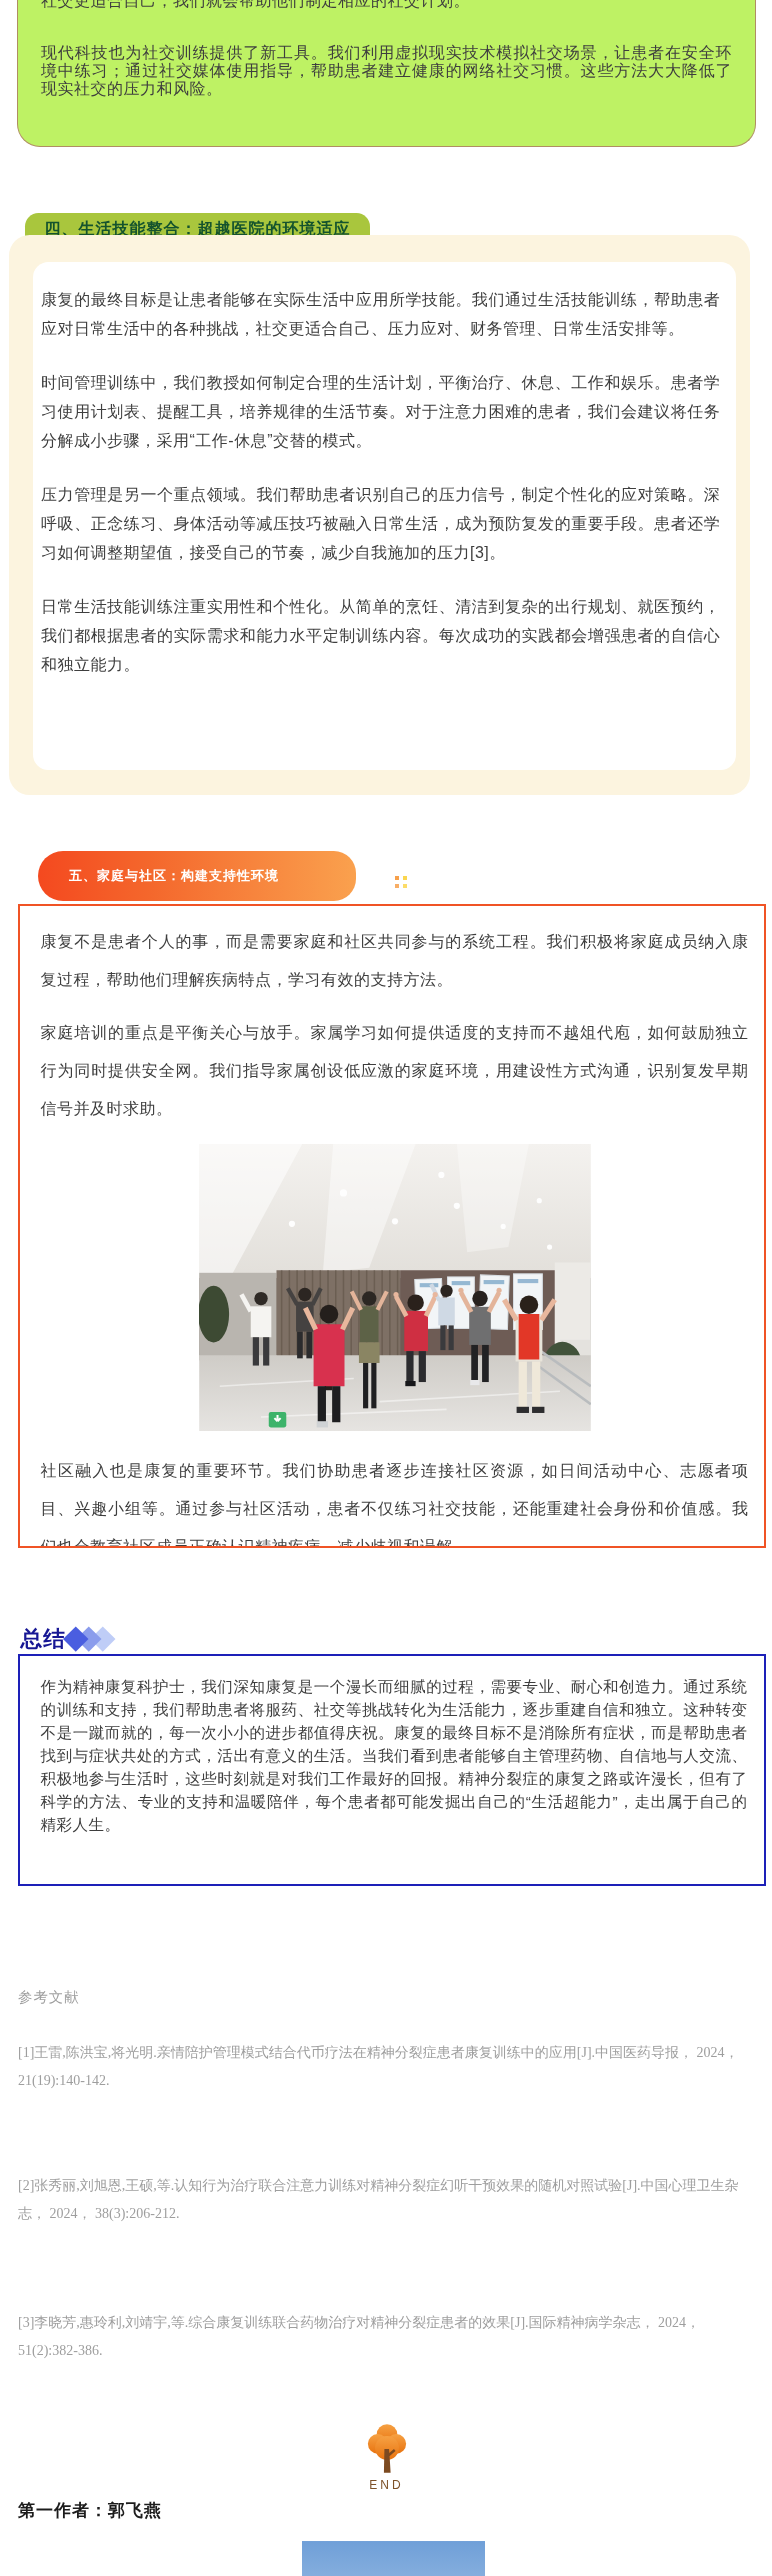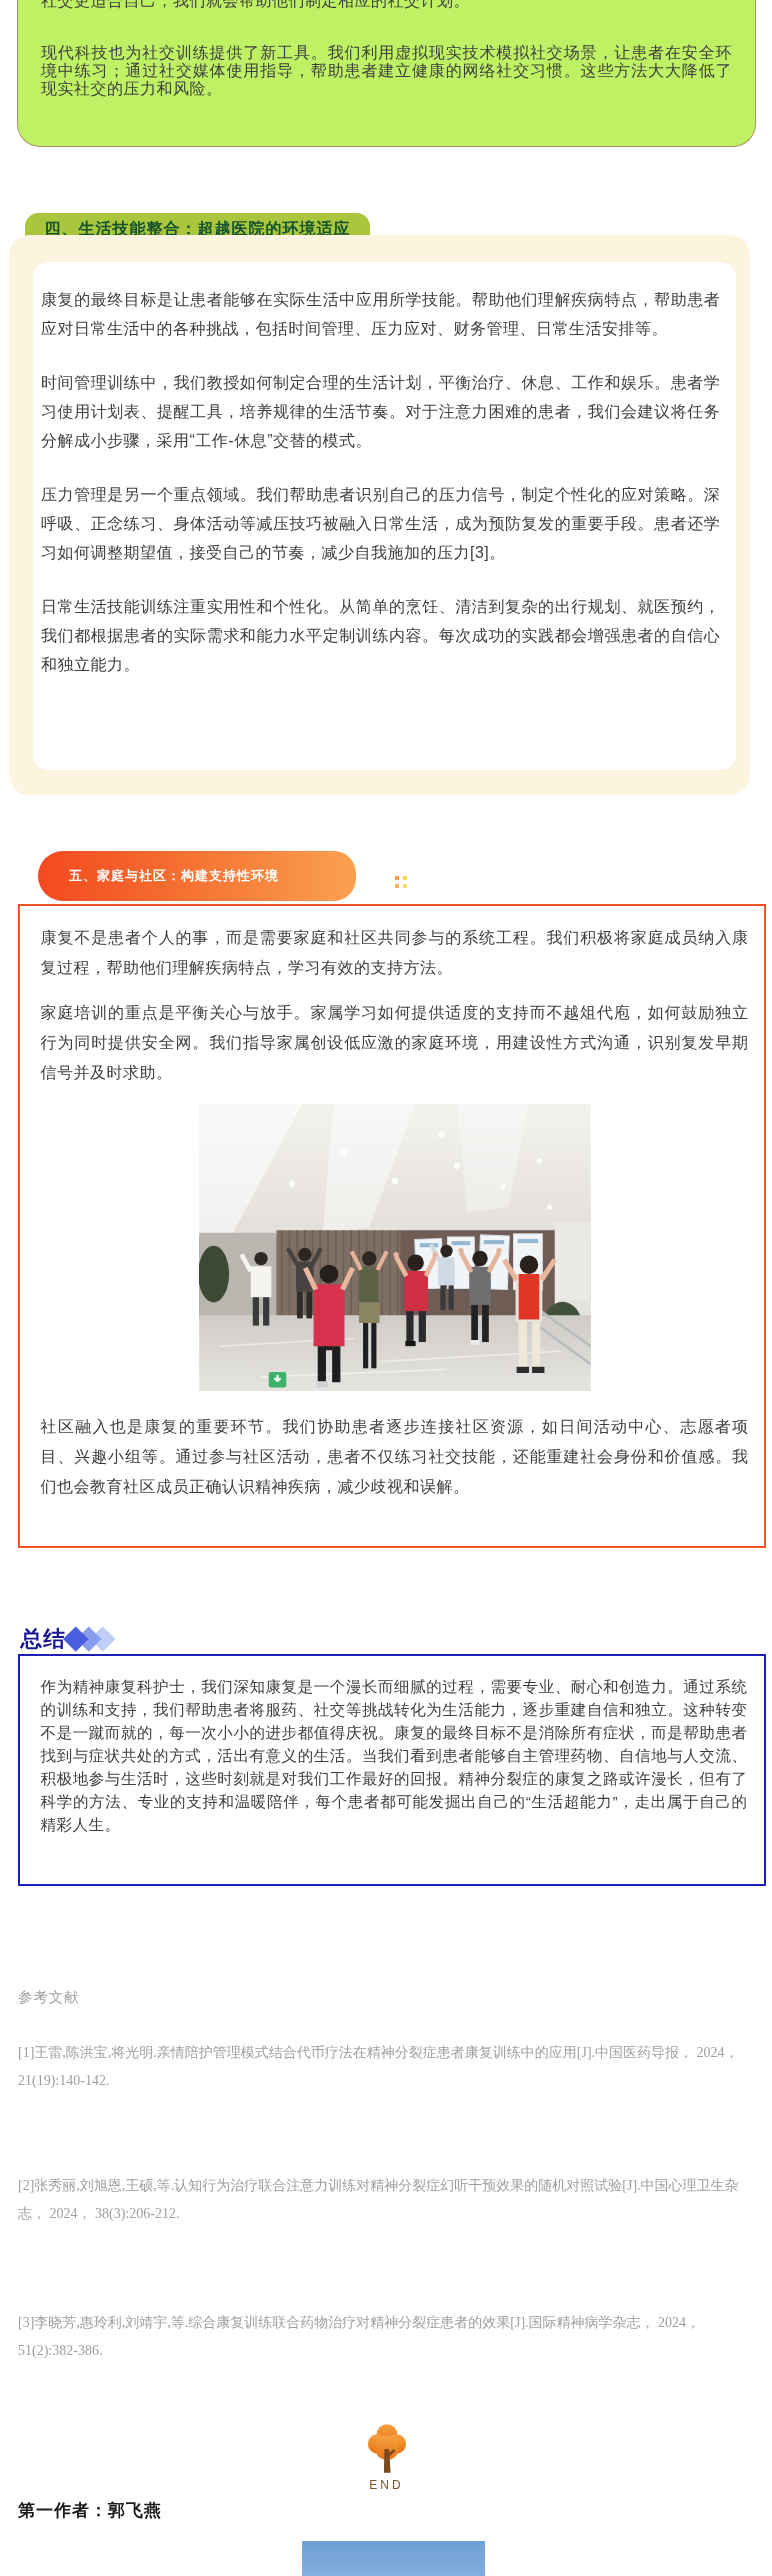--- a/index.html
+++ b/index.html
@@ -54,21 +54,21 @@
   .badge-dots i { display:block; width:4.1px; height:4.1px; background:#f7a04b; }
   .badge-dots i:nth-child(2){ background:#fbd64e; }
   .badge-dots i:nth-child(3){ background:#f7a04b; opacity:.85; }
   .badge-dots i:nth-child(4){ background:#fbd64e; opacity:.85; }
 
   .sec5-box {
     left:18px; top:904px; width:748px; height:644px;
     border:2.1px solid #f05325; background:#ffffff;
     padding:16.5px 15.5px 0 20.6px; overflow:hidden;
   }
-  .sec5-box p { font-size:16px; line-height:30px; letter-spacing:0.5px; text-align:justify; }
+  .sec5-box p { font-size:16px; line-height:38px; letter-spacing:0.5px; text-align:justify; }
   .sec5-box p + p { margin-top:15px; }
   .photo-wrap { width:392px; height:287px; margin:16.5px auto 20.6px auto; overflow:hidden; }
 
   
   .summary-head { left:20.6px; top:1624px; display:flex; align-items:center; }
   .summary-head .label { font-size:21.6px; font-weight:bold; color:#171794; letter-spacing:1px; }
   .diamonds { display:flex; margin-left:5.2px; }
   .diamonds i { width:17.5px; height:17.5px; transform:rotate(45deg); display:block; margin-left:-4.1px; }
   .diamonds i:nth-child(1){ background:#4a5ee0; z-index:3; }
   .diamonds i:nth-child(2){ background:#8a9cec; z-index:2; }
@@ -107,21 +107,21 @@
     <span>社交更适合自己，我们就会帮助他们制定相应的社交计划。</span>
   </div>
   <p>现代科技也为社交训练提供了新工具。我们利用虚拟现实技术模拟社交场景，让患者在安全环境中练习；通过社交媒体使用指导，帮助患者建立健康的网络社交习惯。这些方法大大降低了现实社交的压力和风险。</p>
 </div>
 
 <div class="abs sec4-badge">
   <span>四、生活技能整合：超越医院的环境适应</span>
 </div>
 <div class="abs sec4-card">
   <div class="sec4-white">
-    <p>康复的最终目标是让患者能够在实际生活中应用所学技能。帮助他们理解疾病特点，帮助患者应对日常生活中的各种挑战，包括时间管理、压力应对、财务管理、日常生活安排等。</p>
+    <p>康复的最终目标是让患者能够在实际生活中应用所学技能。我们通过生活技能训练，帮助患者应对日常生活中的各种挑战，社交更适合自己、压力应对、财务管理、日常生活安排等。</p>
     <p>时间管理训练中，我们教授如何制定合理的生活计划，平衡治疗、休息、工作和娱乐。患者学习使用计划表、提醒工具，培养规律的生活节奏。对于注意力困难的患者，我们会建议将任务分解成小步骤，采用“工作-休息”交替的模式。</p>
     <p>压力管理是另一个重点领域。我们帮助患者识别自己的压力信号，制定个性化的应对策略。深呼吸、正念练习、身体活动等减压技巧被融入日常生活，成为预防复发的重要手段。患者还学习如何调整期望值，接受自己的节奏，减少自我施加的压力[3]。</p>
     <p>日常生活技能训练注重实用性和个性化。从简单的烹饪、清洁到复杂的出行规划、就医预约，我们都根据患者的实际需求和能力水平定制训练内容。每次成功的实践都会增强患者的自信心和独立能力。</p>
   </div>
 </div>
 
 <div class="abs sec5-badge">
   <span>五、家庭与社区：构建支持性环境</span>
 </div>
 <div class="abs badge-dots">

